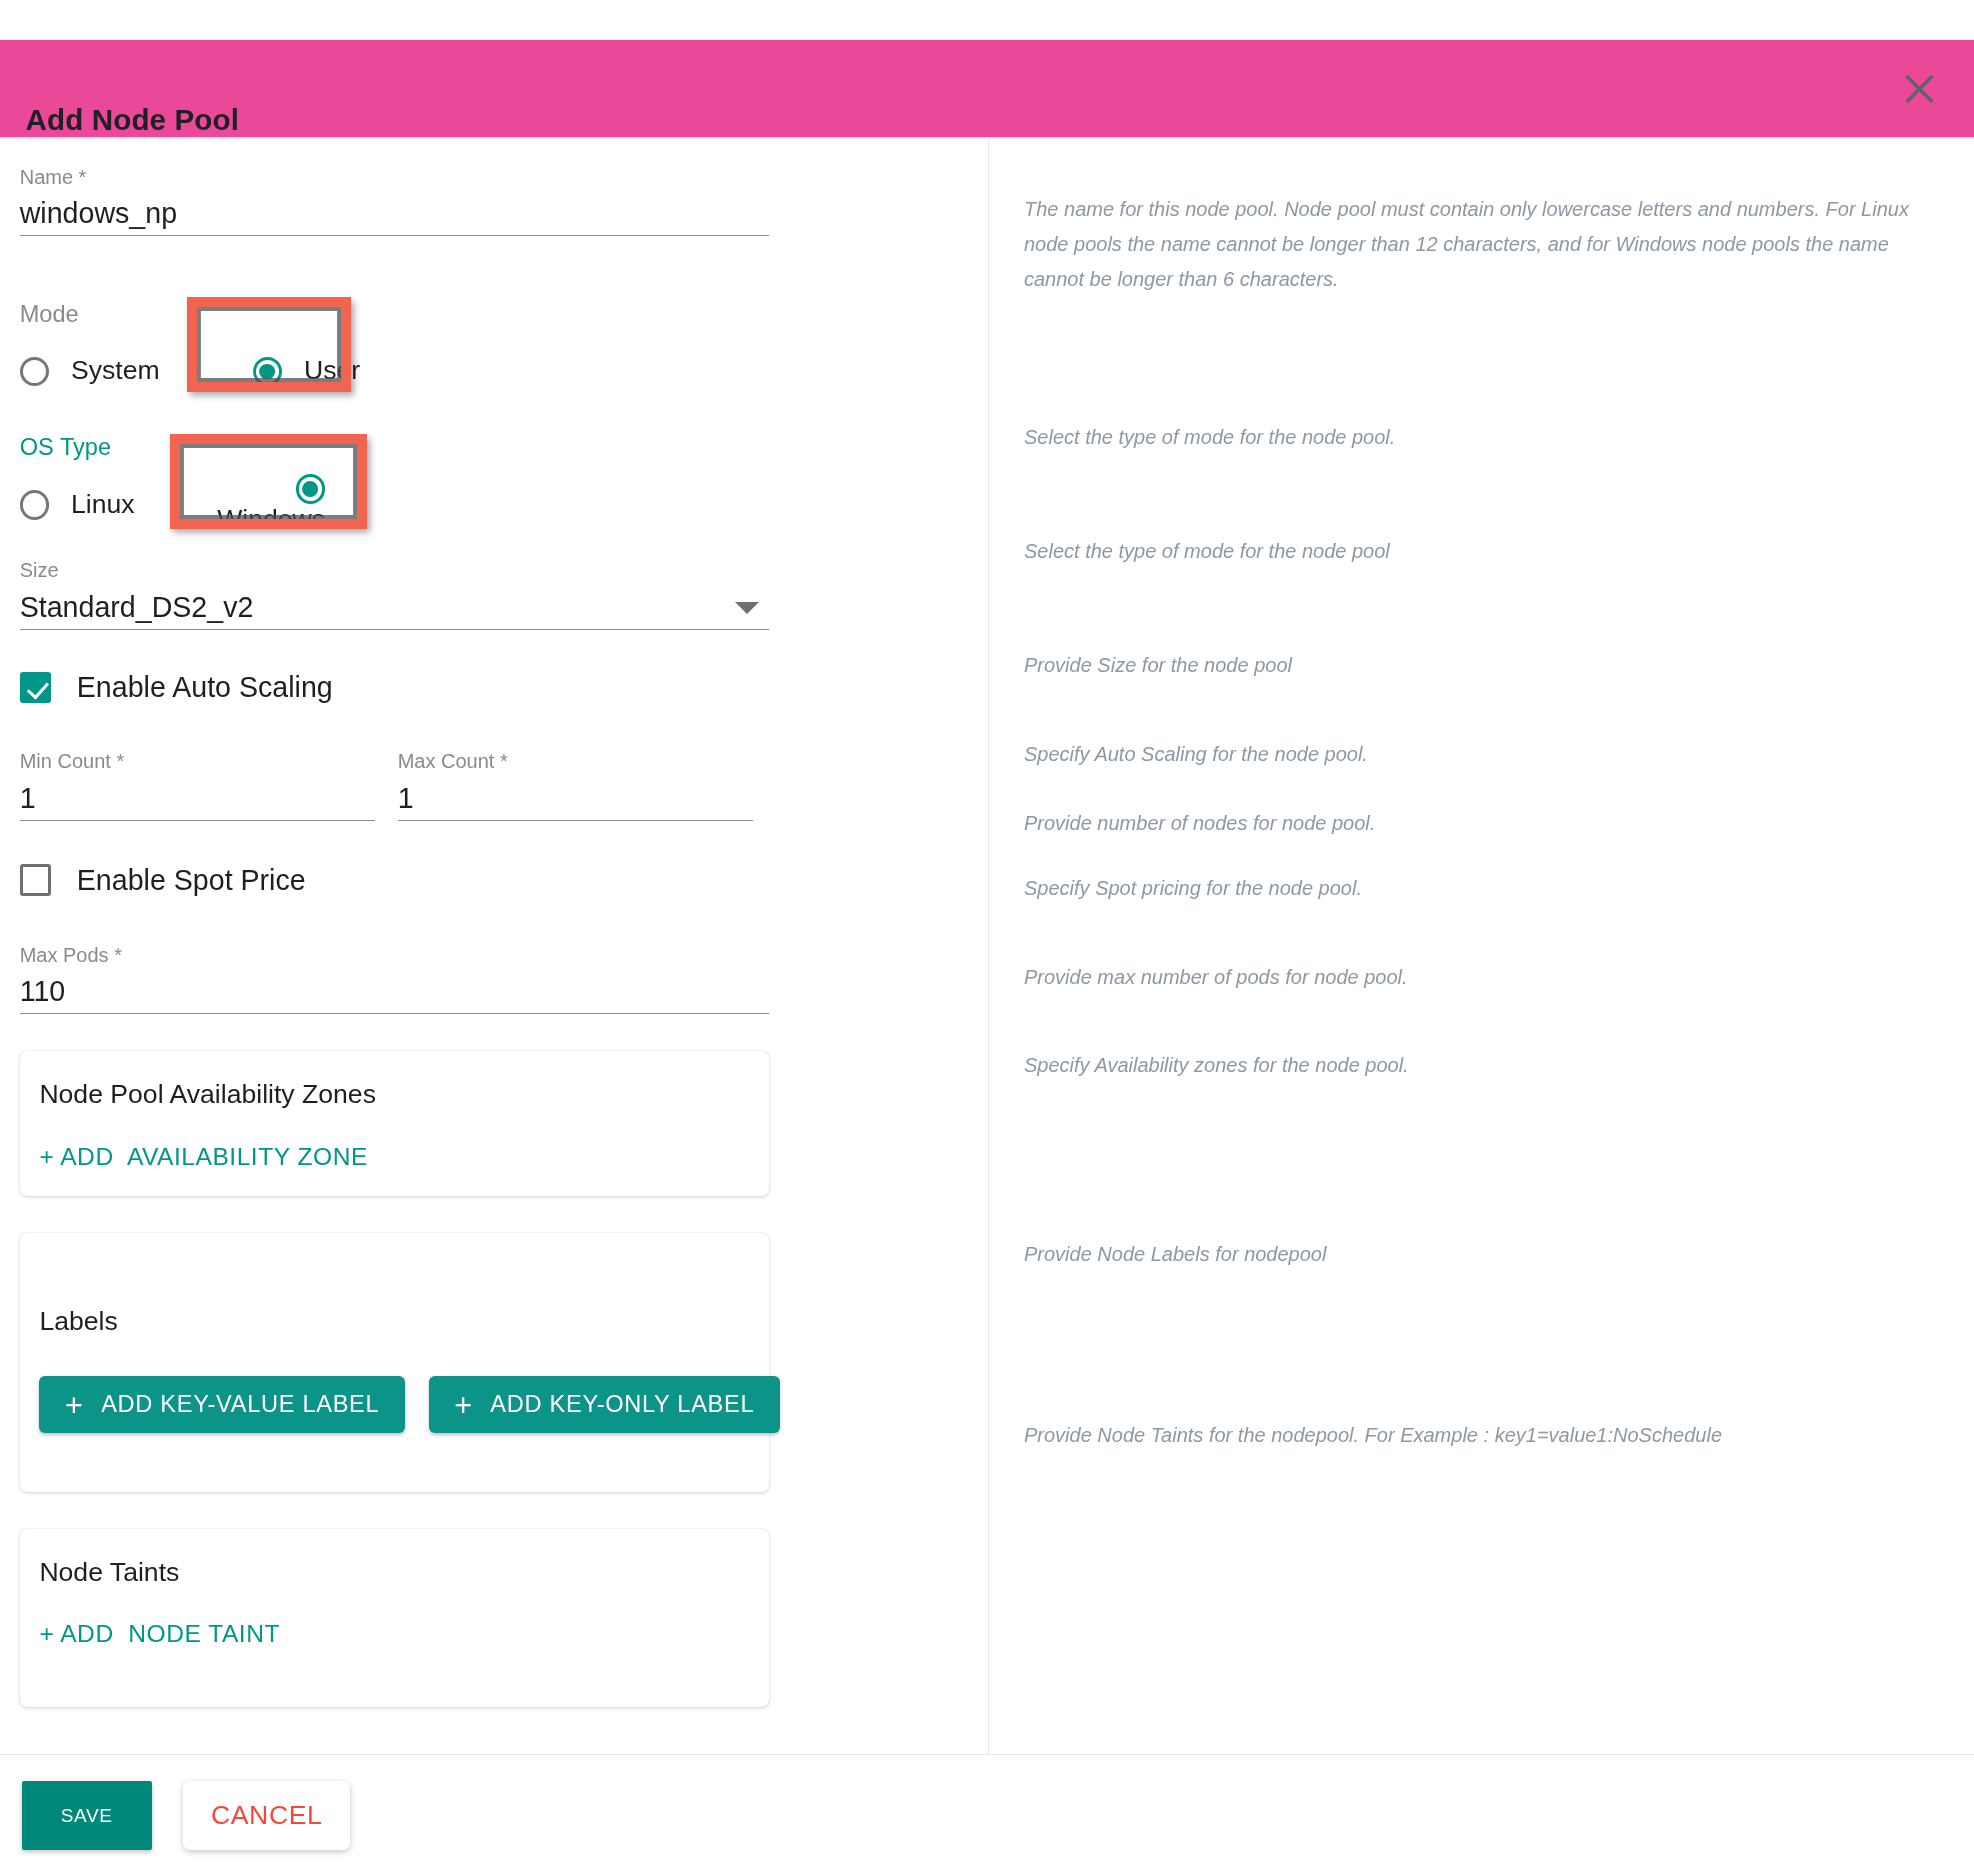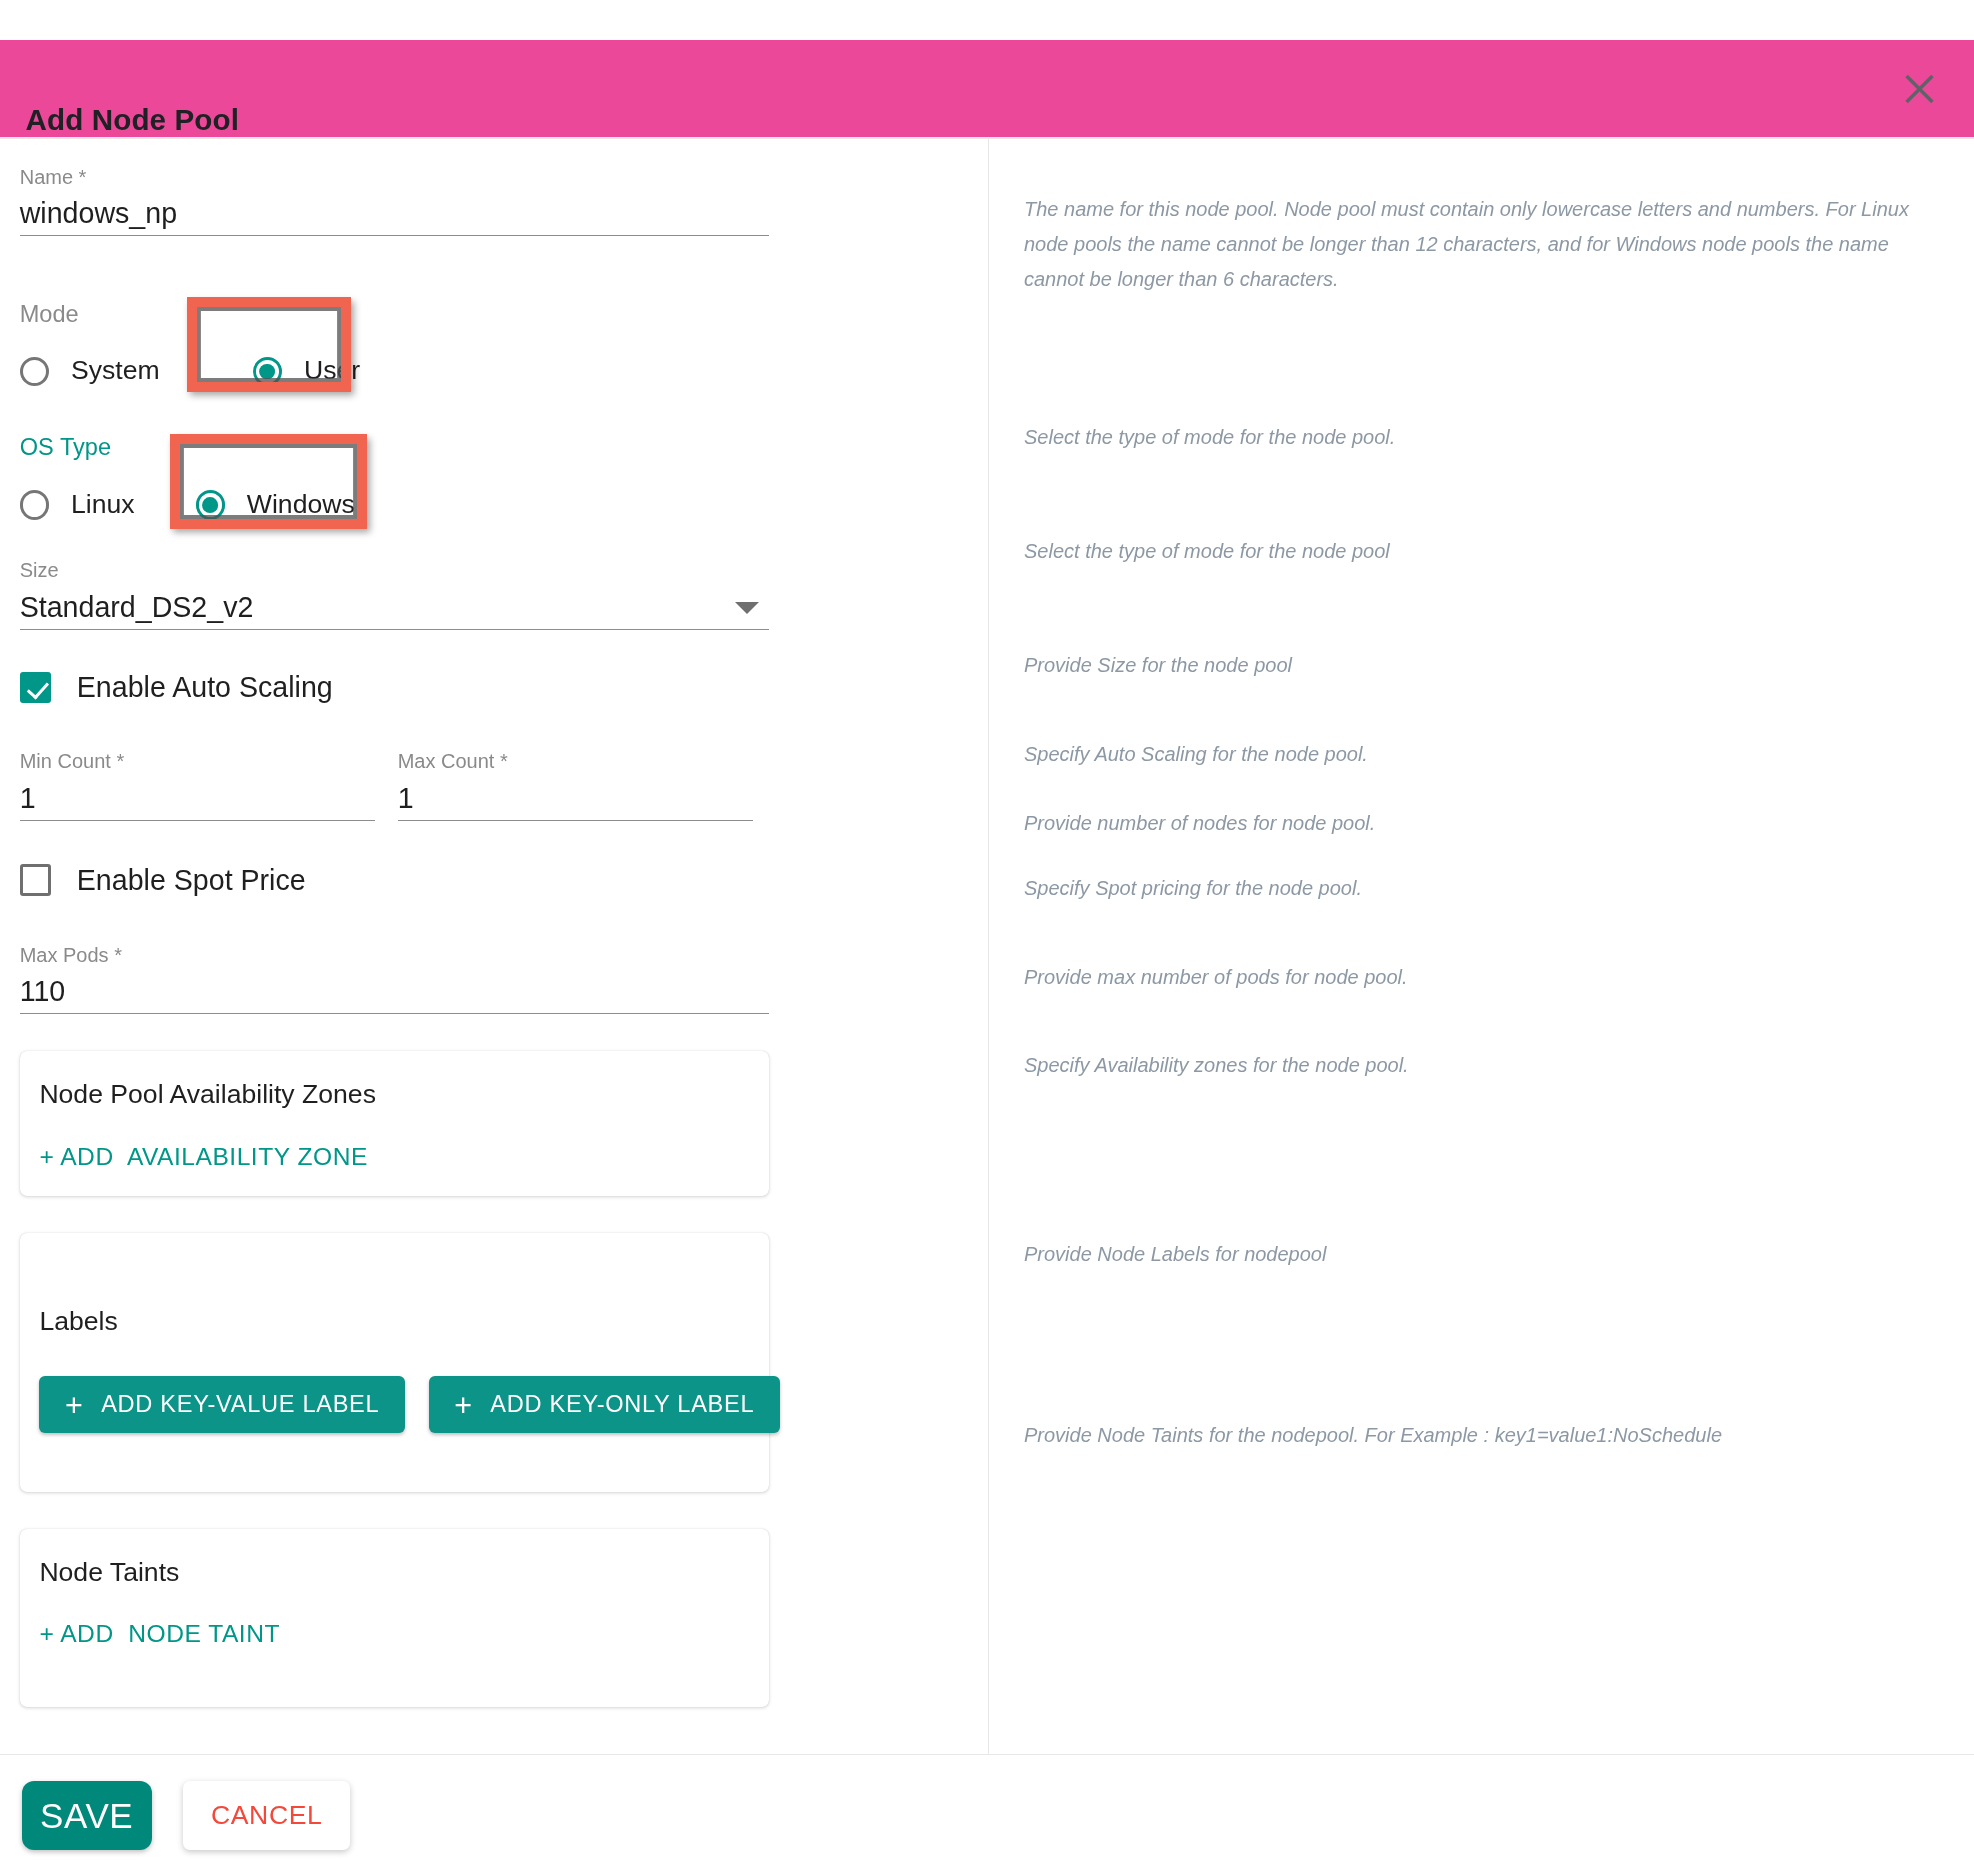--- a/index.html
+++ b/index.html
@@ -262,22 +262,22 @@
     display: flex;
     align-items: center;
     padding-left: 21.7px;
     gap: 31.5px;
     background: #ffffff;
   }
   .btn-save {
     background: #00897b;
     color: #ffffff;
     border: none;
-    border-radius: 12px;
-    font-size: 35px;
+    border-radius: 2px;
+    font-size: 19px;
     letter-spacing: 0.6px;
     width: 130px;
     height: 69px;
     cursor: pointer;
     box-shadow: 0 2px 4.9px rgba(0,0,0,0.25);
     font-family: "Liberation Sans", sans-serif;
   }
   .btn-cancel {
     background: #ffffff;
     color: #f4483b;
@@ -336,21 +336,21 @@
         </div>
       </div>
 
       <div style="margin-top:33px;">
         <div class="group-label teal">OS Type</div>
         <div class="radio-row" style="margin-top:11.8px;height:57px;">
           <div class="radio-item" style="margin-left:0px;">
             <span class="radio-dot"></span>
             <span class="radio-label">Linux</span>
           </div>
-          <div class="radio-item" style="margin-left:61px;">
+          <div class="radio-item" style="margin-left:61px;flex-direction:column;">
             <span class="radio-dot checked"></span>
             <span class="radio-label">Windows</span>
           </div>
           <div class="hl-box" style="left:150px; top:-42px; width:197px; height:95px;"></div>
         </div>
       </div>
 
       <div class="field" style="margin-top:25.6px;">
         <span class="field-label">Size</span>
         <div style="width:749px;position:relative;">

